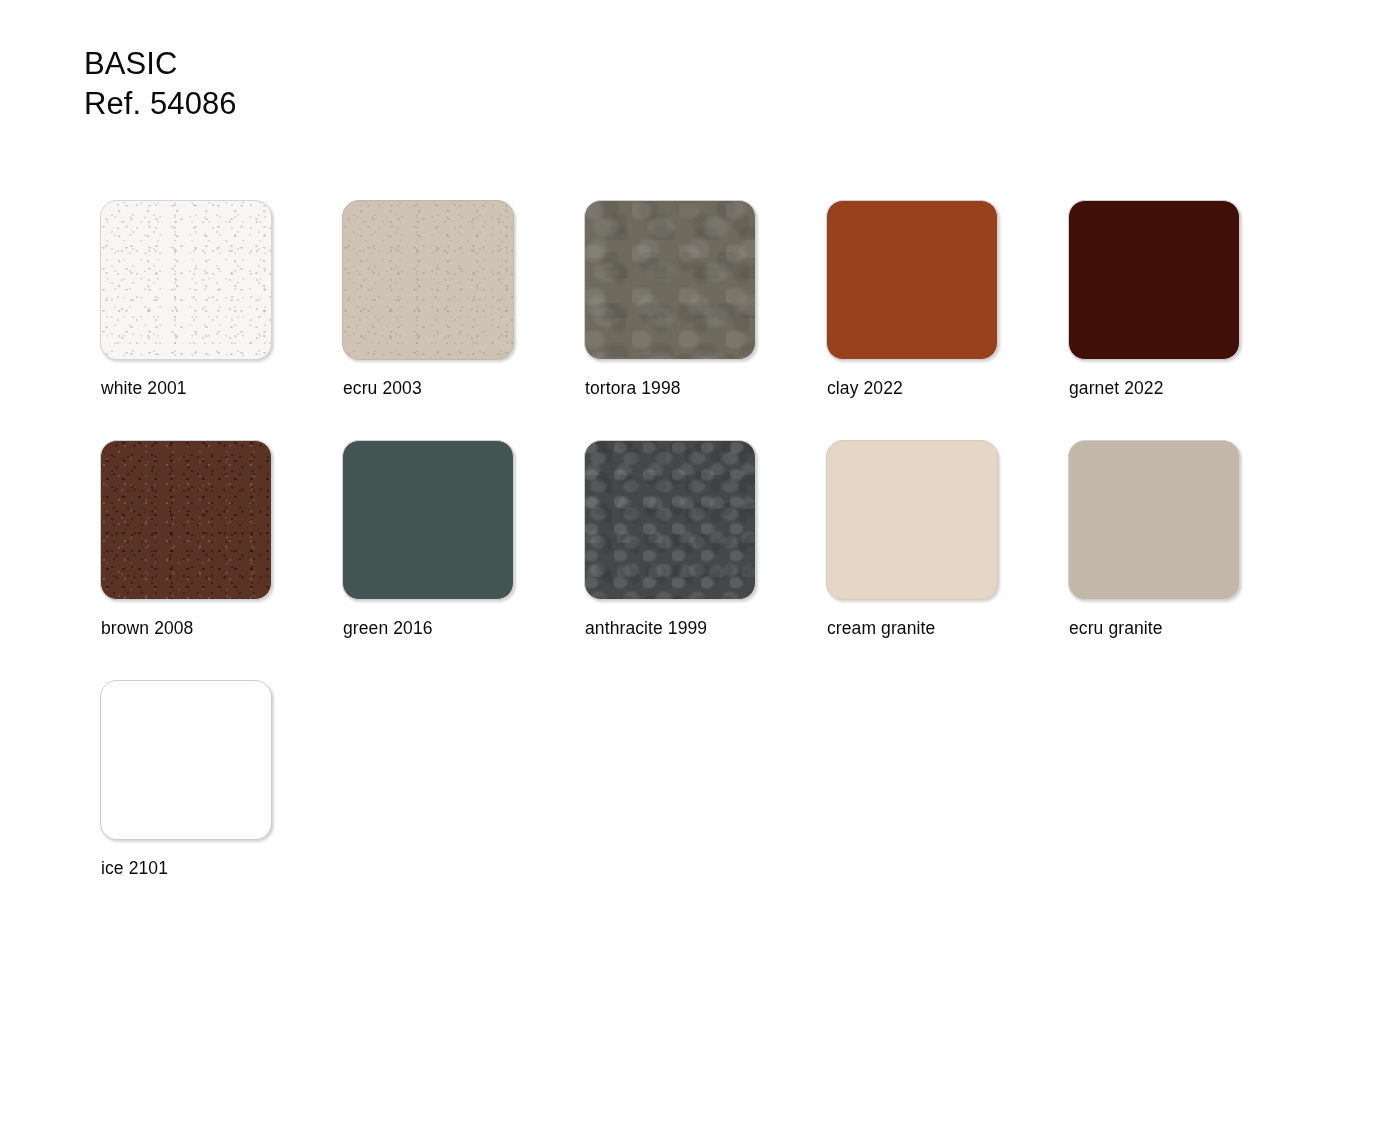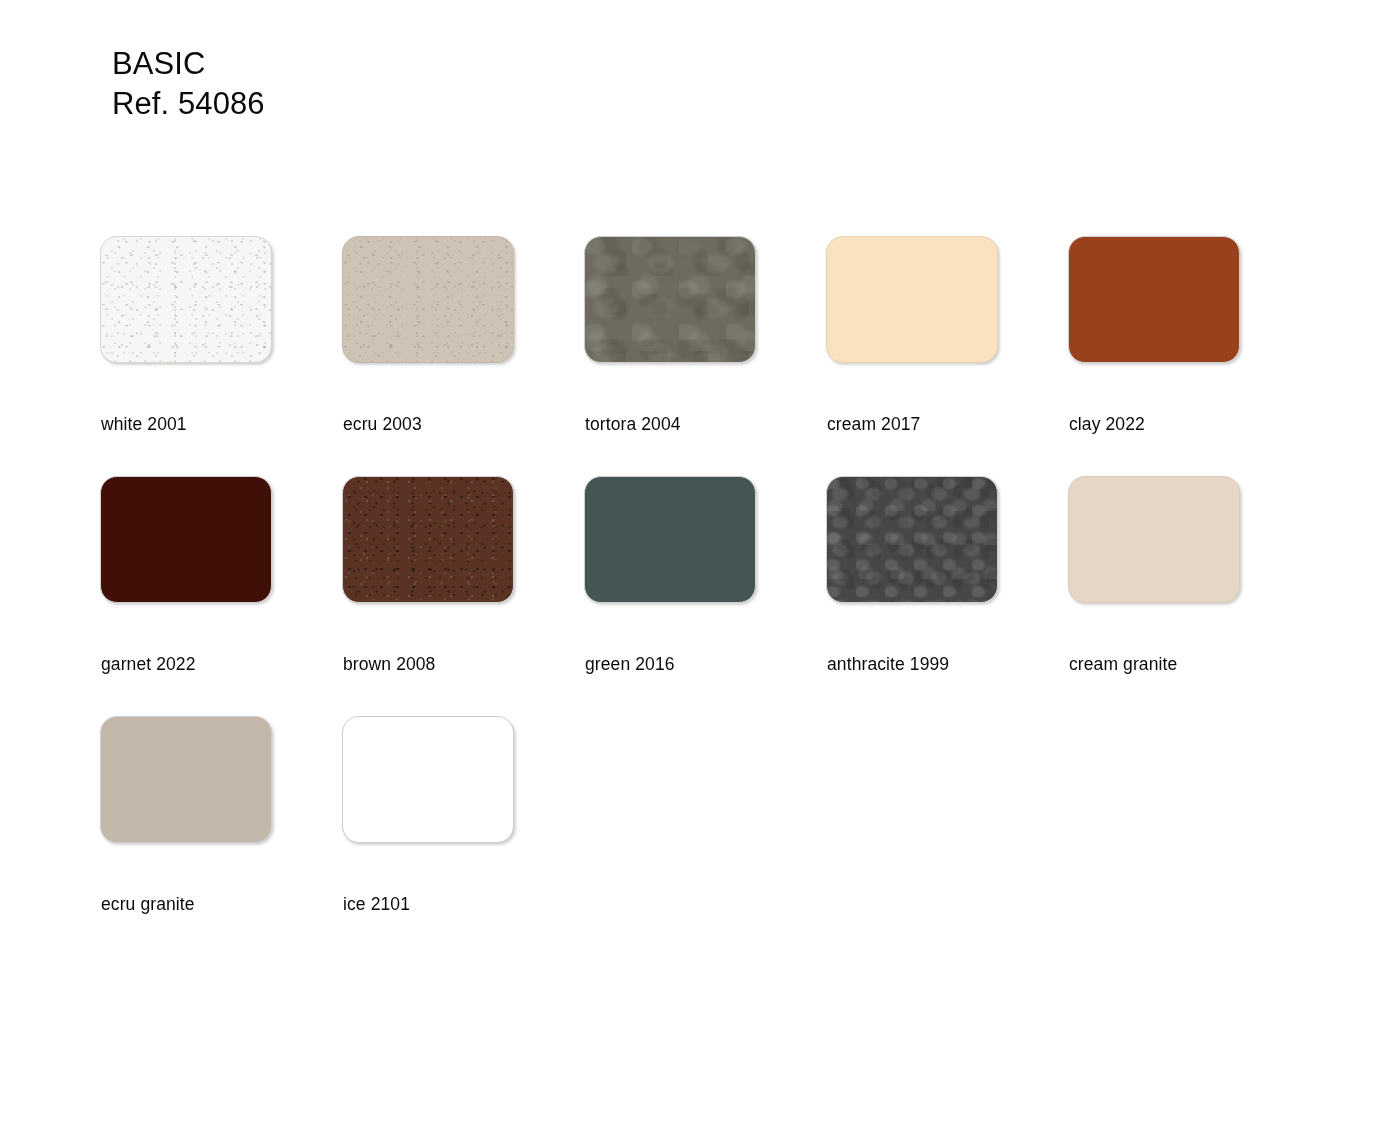--- a/index.html
+++ b/index.html
@@ -23,21 +23,20 @@
     width: 1394px;
     height: 1146px;
   }
 
   
   #heading {
     position: absolute;
     left: 84px;
     top: 44px;
     line-height: 1.30;
-    margin-left: 28px;
   }
   #heading .line {
     font-size: 31px;
     font-weight: 400;
     letter-spacing: 0.1px;
     color: #0a0a0a;
     white-space: nowrap;
   }
 
   
@@ -53,22 +52,21 @@
 
   .cell {
     position: relative;
     width: 242px;
     height: 240px;
   }
 
   .chip-wrap {
     position: relative;
     width: 172px;
-    height: 127px;
-    margin-top: 36px;
+    height: 160px;
   }
 
   .chip {
     position: absolute;
     inset: 0;
     border-radius: 17px;
     border: 1px solid #cfcfcf;
     box-sizing: border-box;
     box-shadow: 1.5px 2px 2.5px rgba(0,0,0,0.17);
     overflow: hidden;
@@ -168,29 +166,21 @@
             <div class="tex speckle-light"></div>
           </div>
           <div class="label">ecru 2003</div>
         </div>
       </div>
       <div class="cell">
         <div class="chip-wrap">
           <div class="chip" style="background: rgb(110, 106, 94); border-color: rgb(207, 207, 207);">
             <div class="tex mottle"></div>
           </div>
-          <div class="label">tortora 2004</div>
-        </div>
-      </div>
-      <div class="cell">
-        <div class="chip-wrap">
-          <div class="chip" style="background: rgb(248, 226, 192); border-color: rgb(228, 210, 179);">
-            <div class="tex none"></div>
-          </div>
-          <div class="label">cream 2017</div>
+          <div class="label">tortora 1998</div>
         </div>
       </div>
       <div class="cell">
         <div class="chip-wrap">
           <div class="chip" style="background: rgb(152, 65, 28); border-color: rgb(207, 207, 207);">
             <div class="tex none"></div>
           </div>
           <div class="label">clay 2022</div>
         </div>
       </div>

